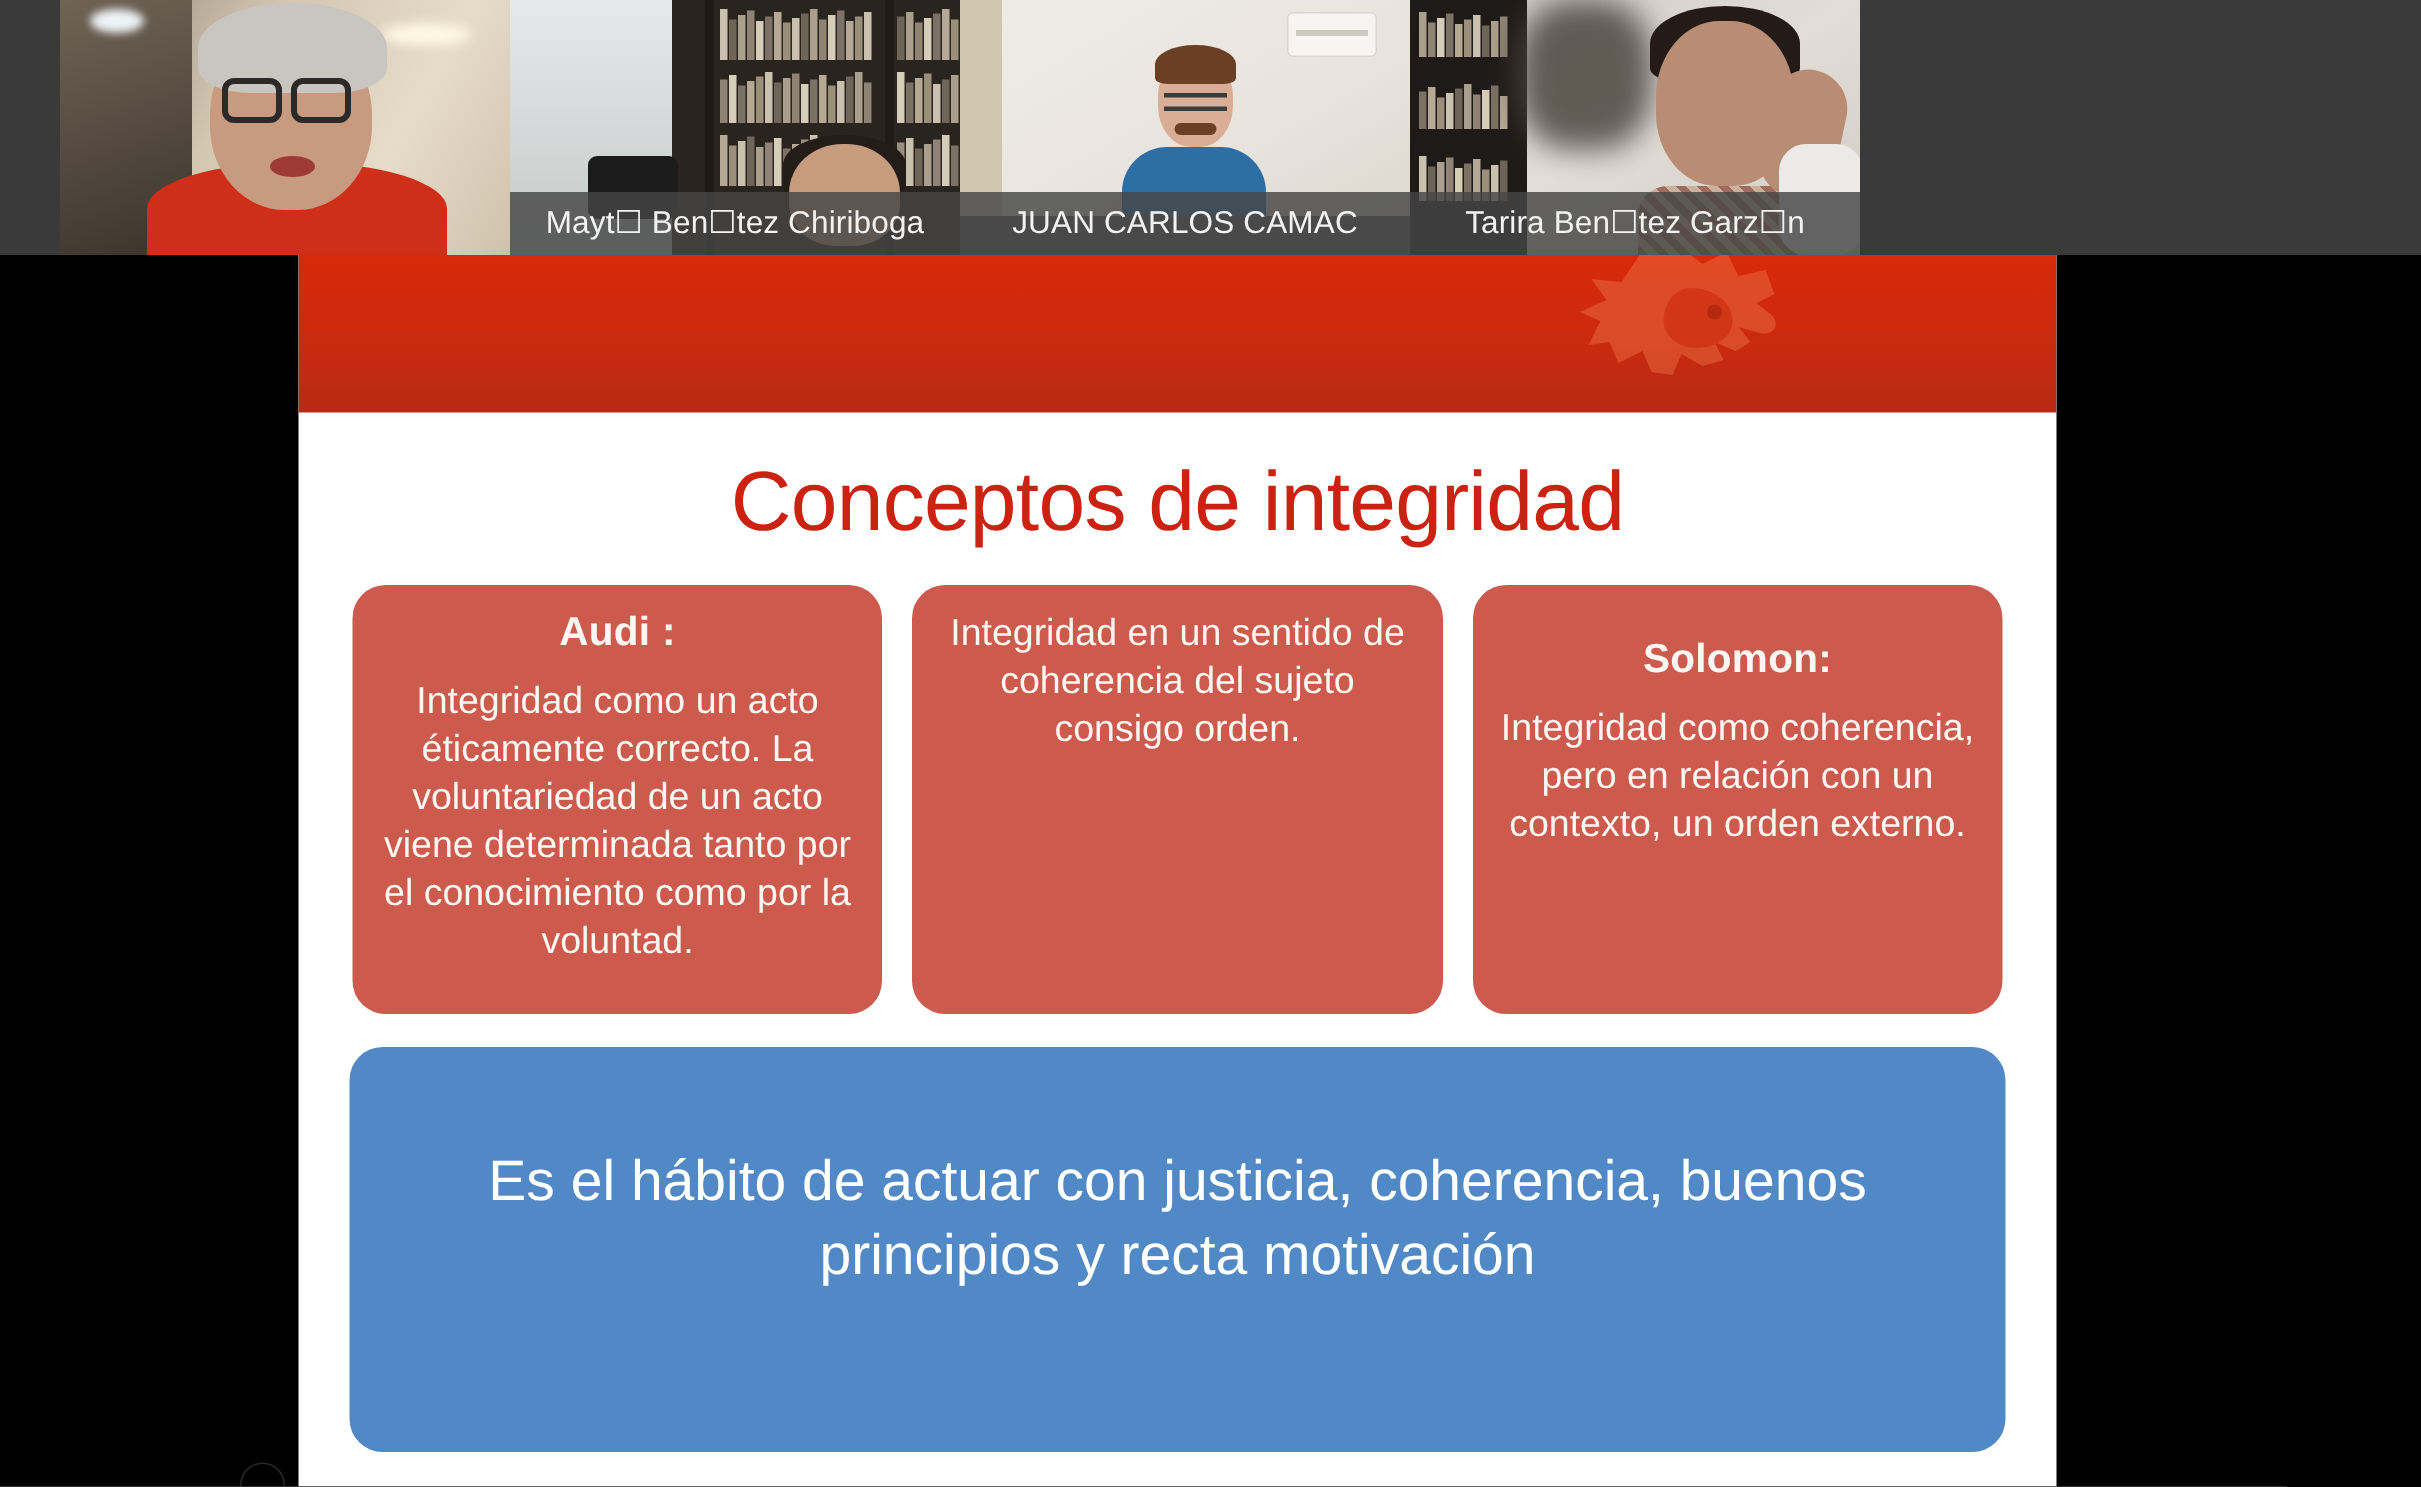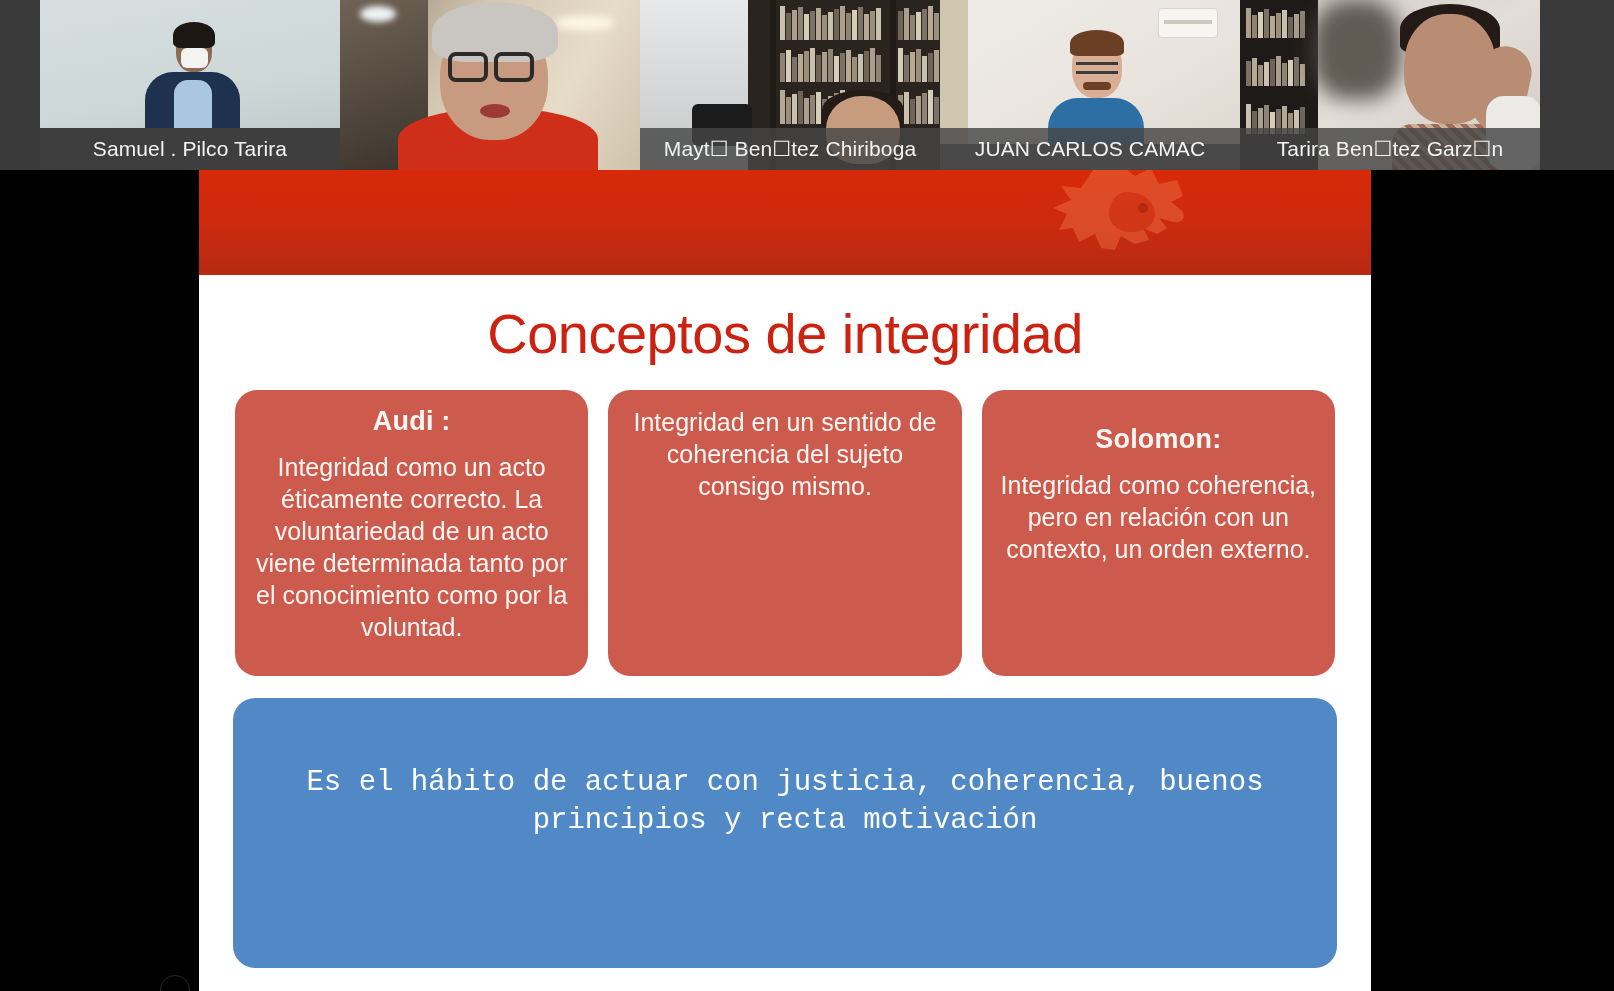--- a/index.html
+++ b/index.html
@@ -176,24 +176,23 @@
     background: #5089c6;
     border-radius: 22px;
     min-height: 270px;
     display: flex;
     justify-content: center;
     padding: 66px 54px 0;
     color: #ffffff;
     text-align: center;
   }
   #summary-text {
-    font-size: 29px;
+    font-size: 38px;
     line-height: 1.3;
     max-width: 1040px;
-    font-family: Liberation Mono, monospace;
   }
 
   
   #corner-circle {
     position: absolute;
     left: 160px; bottom: -14px;
     width: 30px; height: 30px;
     border: 1px solid #2a2a2a;
     border-radius: 50%;
     background: transparent;
@@ -201,32 +200,20 @@
 </style>
 </head>
 <body>
 
 <div id="app">
 
   <div id="filmstrip">
 
     <div class="strip-pad"></div>
 
-    <div class="tile">
-      <div class="tile-video">
-        <div class="bg-samuel"></div>
-        <div class="s-body"></div>
-        <div class="s-shirt"></div>
-        <div class="s-head"></div>
-        <div class="s-hair"></div>
-        <div class="s-mask"></div>
-        <div class="s-desk"></div>
-      </div>
-      <div class="tile-name">Samuel . Pilco Tarira</div>
-    </div>
 
     <div class="tile">
       <div class="tile-video">
         <div class="bg-mirian"></div>
         <div class="m-wall"></div>
         <div class="m-light1"></div>
         <div class="m-light2"></div>
         <div class="m-jacket"></div>
         <div class="m-face"></div>
         <div class="m-hair"></div>
@@ -419,21 +406,21 @@
       <h1 id="slide-title">Conceptos de integridad</h1>
 
       <div id="cards-row">
 
         <div class="card">
           <div class="card-title">Audi :</div>
           <div class="card-body">Integridad como un acto éticamente correcto. La voluntariedad de un acto viene determinada tanto por el conocimiento como por la voluntad.</div>
         </div>
 
         <div class="card lowered">
-          <div class="card-body">Integridad en un sentido de coherencia del sujeto consigo mismo.</div>
+          <div class="card-body">Integridad en un sentido de coherencia del sujeto consigo orden.</div>
         </div>
 
         <div class="card lowered">
           <div class="card-title">Solomon:</div>
           <div class="card-body">Integridad como coherencia, pero en relación con un contexto, un orden externo.</div>
         </div>
 
       </div>
 
       <div id="summary-banner">

